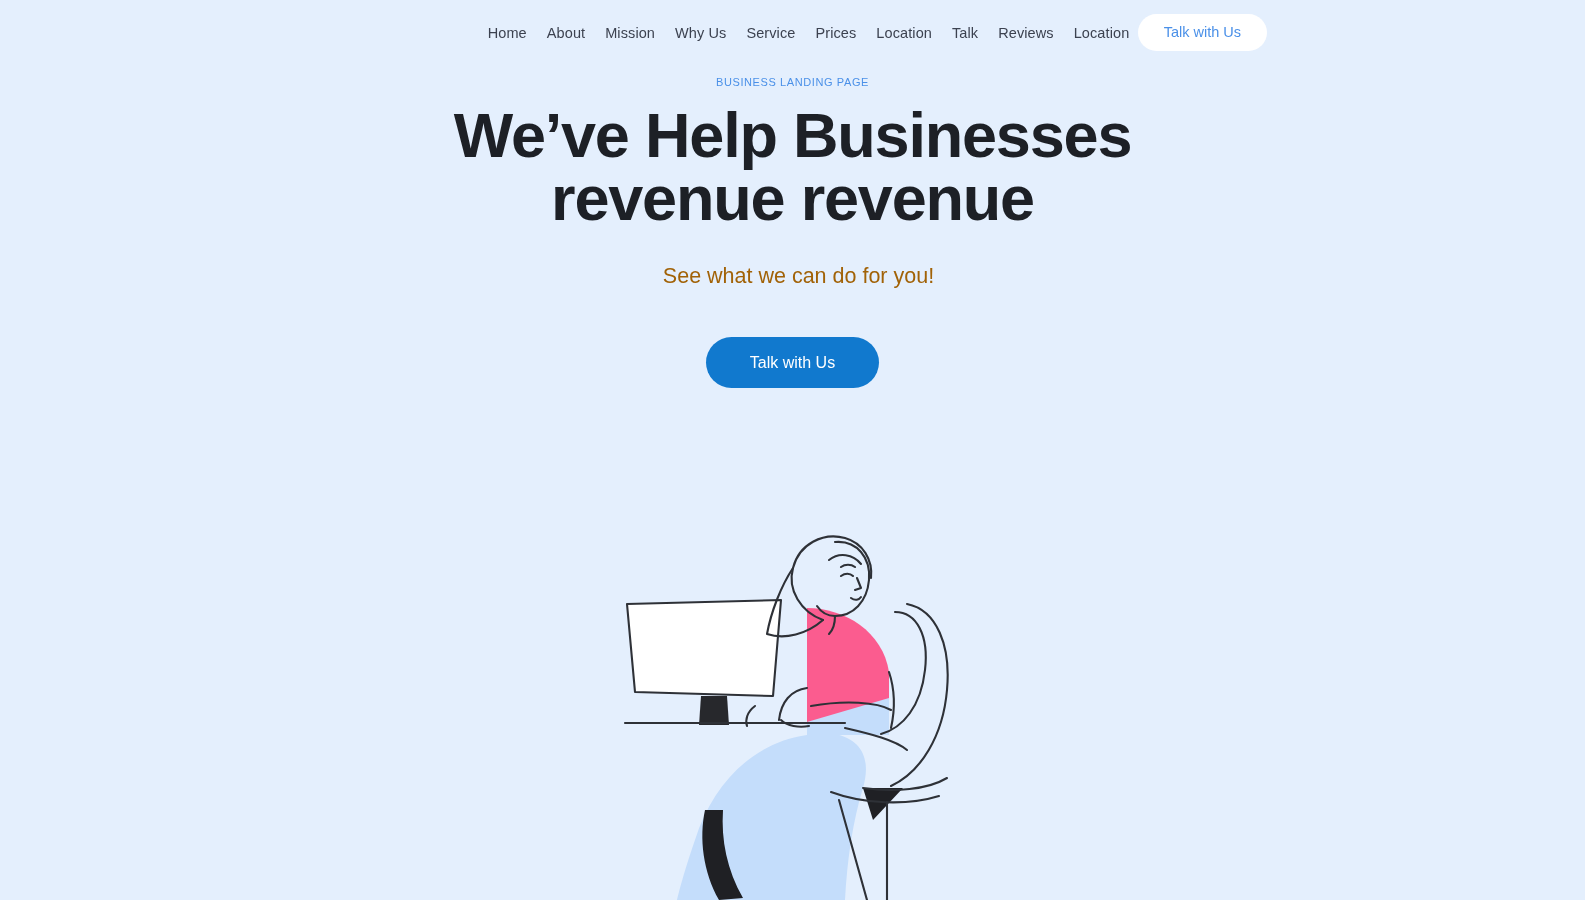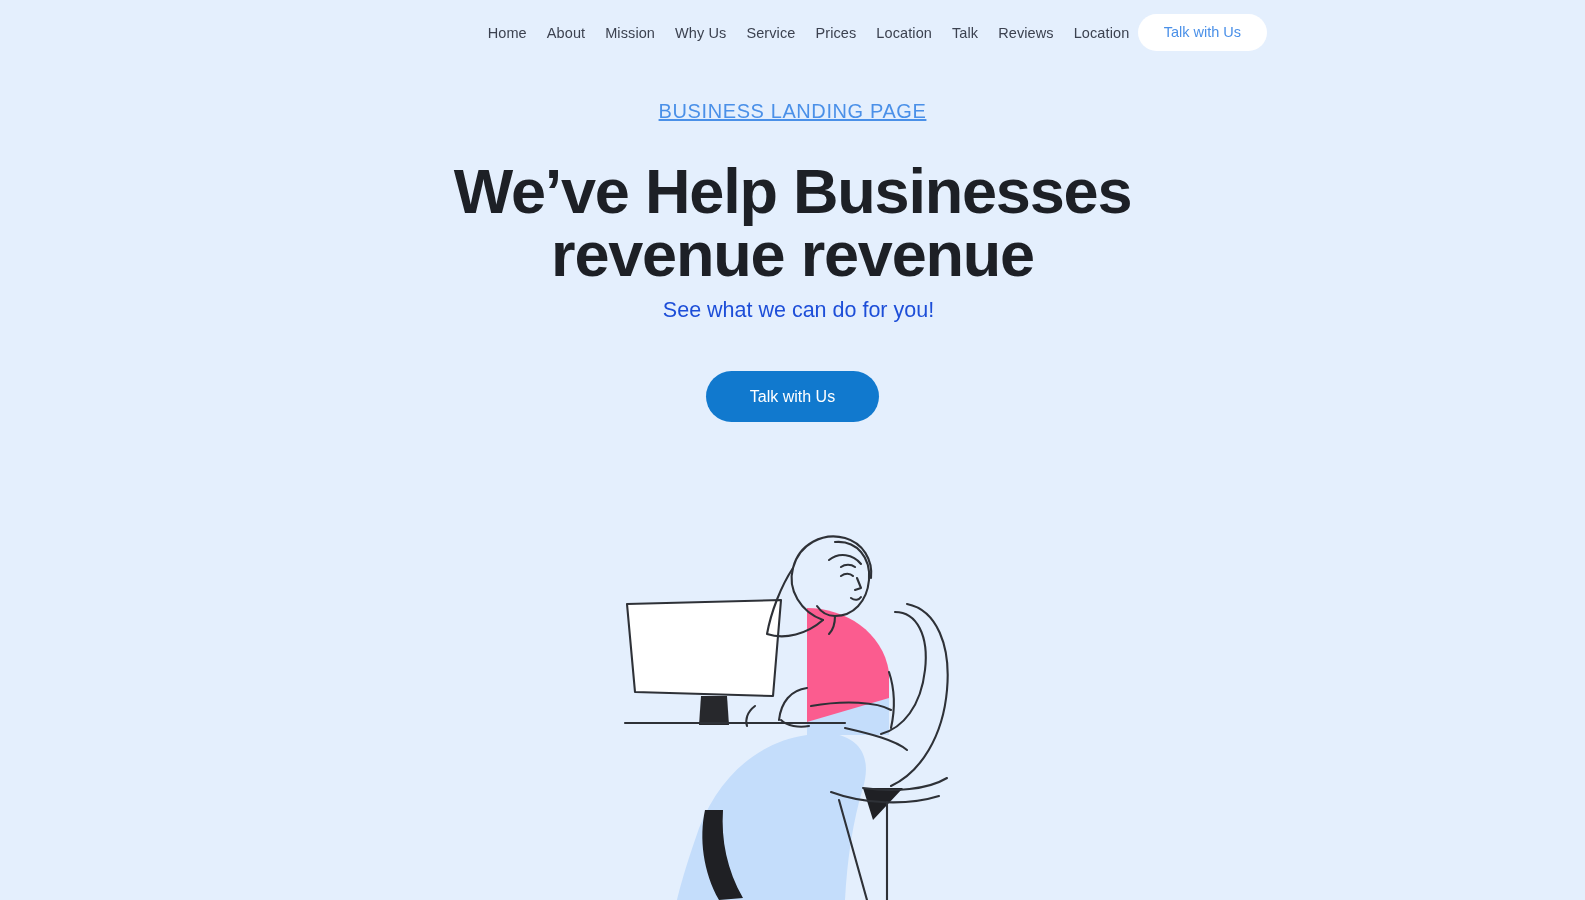--- a/index.html
+++ b/index.html
@@ -25,30 +25,30 @@
     position:absolute; right:318px; top:14px;
     background:#ffffff; color:#4a90e8;
     font-size:14.5px; border:none; border-radius:24px;
     padding:0 26px; height:37px; line-height:37px;
     cursor:pointer; white-space:nowrap;
   }
 
   
   .hero { position:absolute; top:0; left:0; width:1585px; text-align:center; }
   .eyebrow {
-    margin-top:100px; color:#4a90e8; font-size:20px;
-    letter-spacing:.6px; text-transform:uppercase;text-decoration:underline;
+    margin-top:76px; color:#4a90e8; font-size:11px;
+    letter-spacing:.6px; text-transform:uppercase;
   }
   .headline {
-    margin-top:37px; color:#1d2026;
+    margin-top:16px; color:#1d2026;
     font-size:63px; font-weight:700; line-height:1.0;
     letter-spacing:-1.2px;
   }
   .subhead {
-    margin-top:12px; color:#1d4ed8; font-size:21.5px; font-weight:400;padding-left:12px;
+    margin-top:34px; color:#a16207; font-size:21.5px; font-weight:400;padding-left:12px;
   }
   .cta-wrap { margin-top:48px; }
   .hero-cta {
     background:#1179ce; color:#ffffff; border:none;
     font-size:16px; border-radius:30px;
     padding:0 44px; height:51px; line-height:51px;
     cursor:pointer; white-space:nowrap;
   }
 
   

